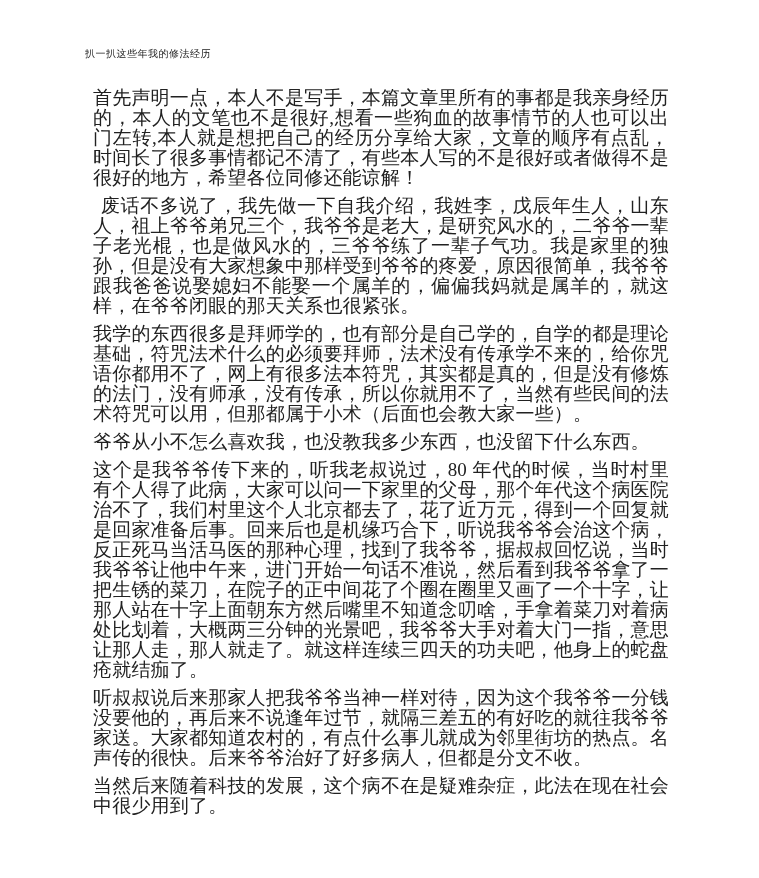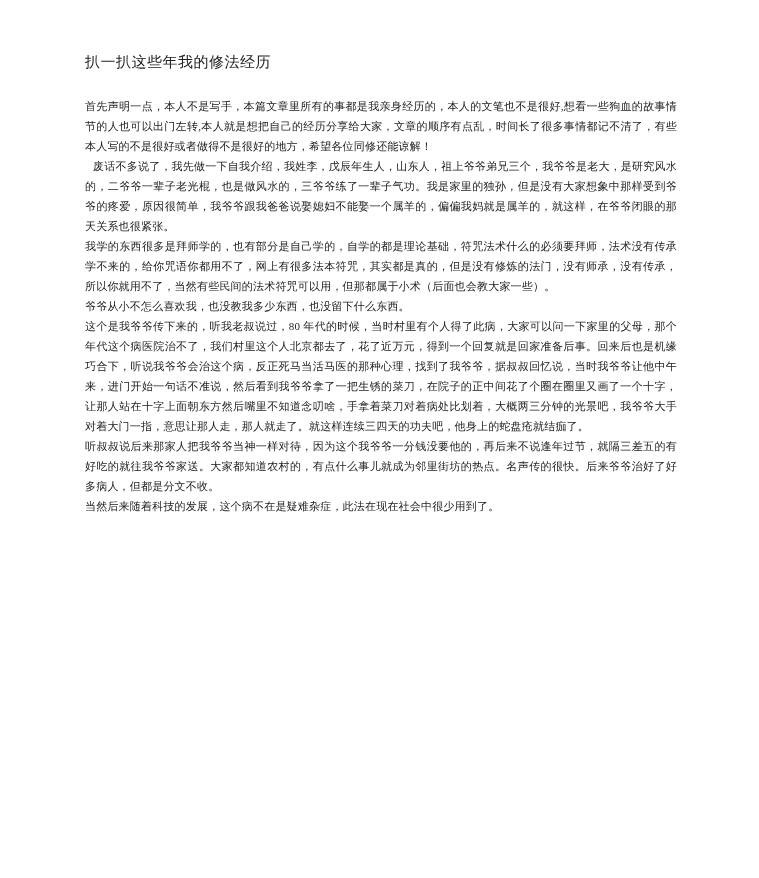--- a/index.html
+++ b/index.html
@@ -12,30 +12,30 @@
     width: 759px;
     height: 878px;
     background: #ffffff;
     overflow: hidden;
     box-sizing: border-box;
     padding: 36px 82px 0 85px;
     font-family: "Liberation Serif", "DejaVu Serif", serif;
     color: #212121;
   }
   .doc-title {
-    font-size: 15px;
+    font-size: 10px;
     font-weight: normal;
     line-height: 20px;
-    margin: 16px 0 24px 0;
+    margin: 8px 0 24px 0;
     letter-spacing: 0.5px;
   }
   .para {
-    font-size: 11px;
+    font-size: 19px;
     line-height: 20px;
-    margin: 0;
+    margin: 8px;
     text-align: justify;
     letter-spacing: 0.2px;
     word-break: break-all;
   }
   .para-indent {
     text-indent: 8px;
   }
 </style>
 </head>
 <body>

